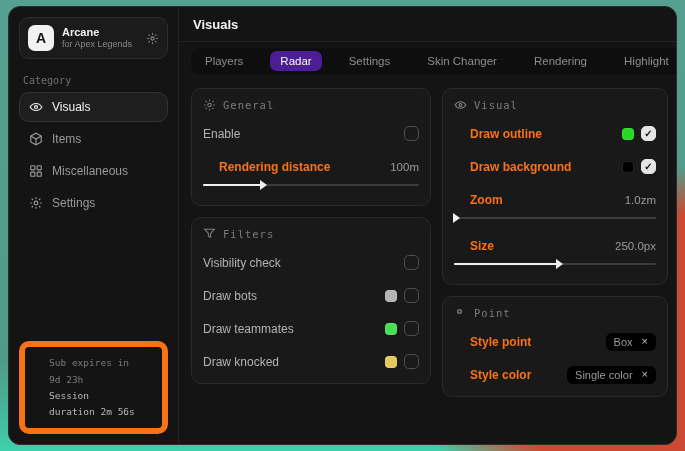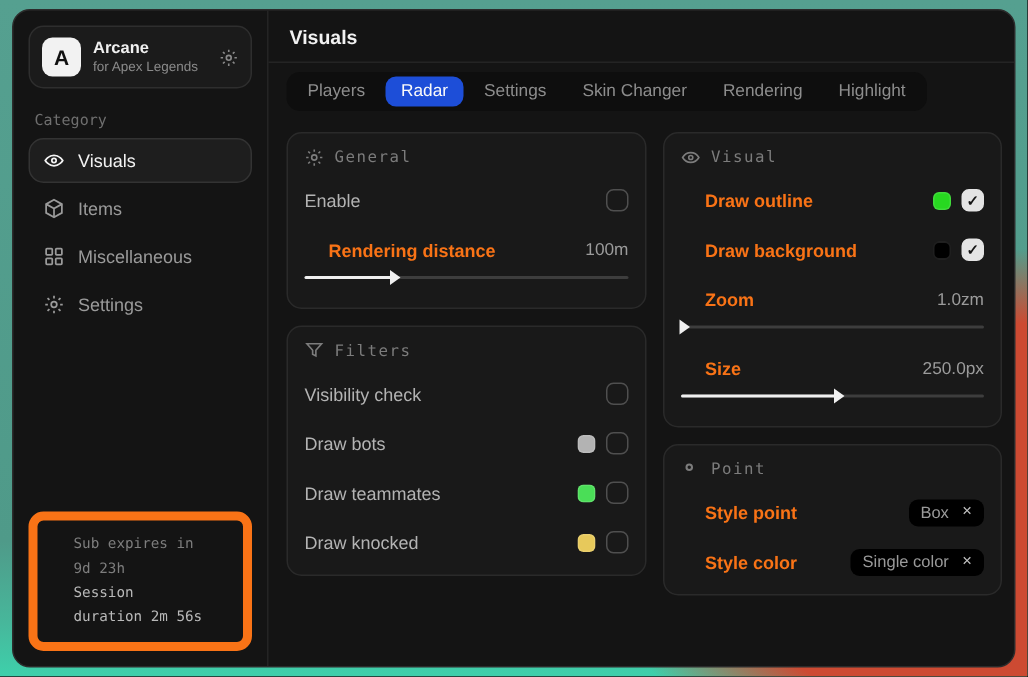--- a/index.html
+++ b/index.html
@@ -82,30 +82,30 @@
   .session-line2 { color:#b9b9b9; }
   
   .main { flex:1; display:flex; flex-direction:column; min-width:0; }
   .main-header {
     padding:10px 14px 9px 14px;
     border-bottom:1px solid #242424;
   }
   .main-title { color:#f2f2f2; font-weight:bold; font-size:13px; }
   .tabstrip-wrap { padding:6px 12px 4px 12px; }
   .tabstrip {
-    display:inline-flex; gap:4px;
+    display:inline-flex; gap:17px;
     background:#0e0e0e; border-radius:9px;
     padding:3px 4px;
   }
   .tab {
     padding:4px 10px; border-radius:7px;
     color:#8d8d8d; font-size:11.5px;
     cursor:pointer; white-space:nowrap;
   }
-  .tab.active { background:#1d4ed8; color:#fafafa; }
+  .tab.active { background:#4c1d95; color:#fafafa; }
   
   .content {
     flex:1; display:flex; gap:11px;
     padding:10px 14px 10px 12px;
     align-items:flex-start;
   }
   .col { display:flex; flex-direction:column; gap:11px; }
   .col-left  { width:240px; flex:0 0 240px; }
   .col-right { width:226px; flex:0 0 226px; }
   .panel {

